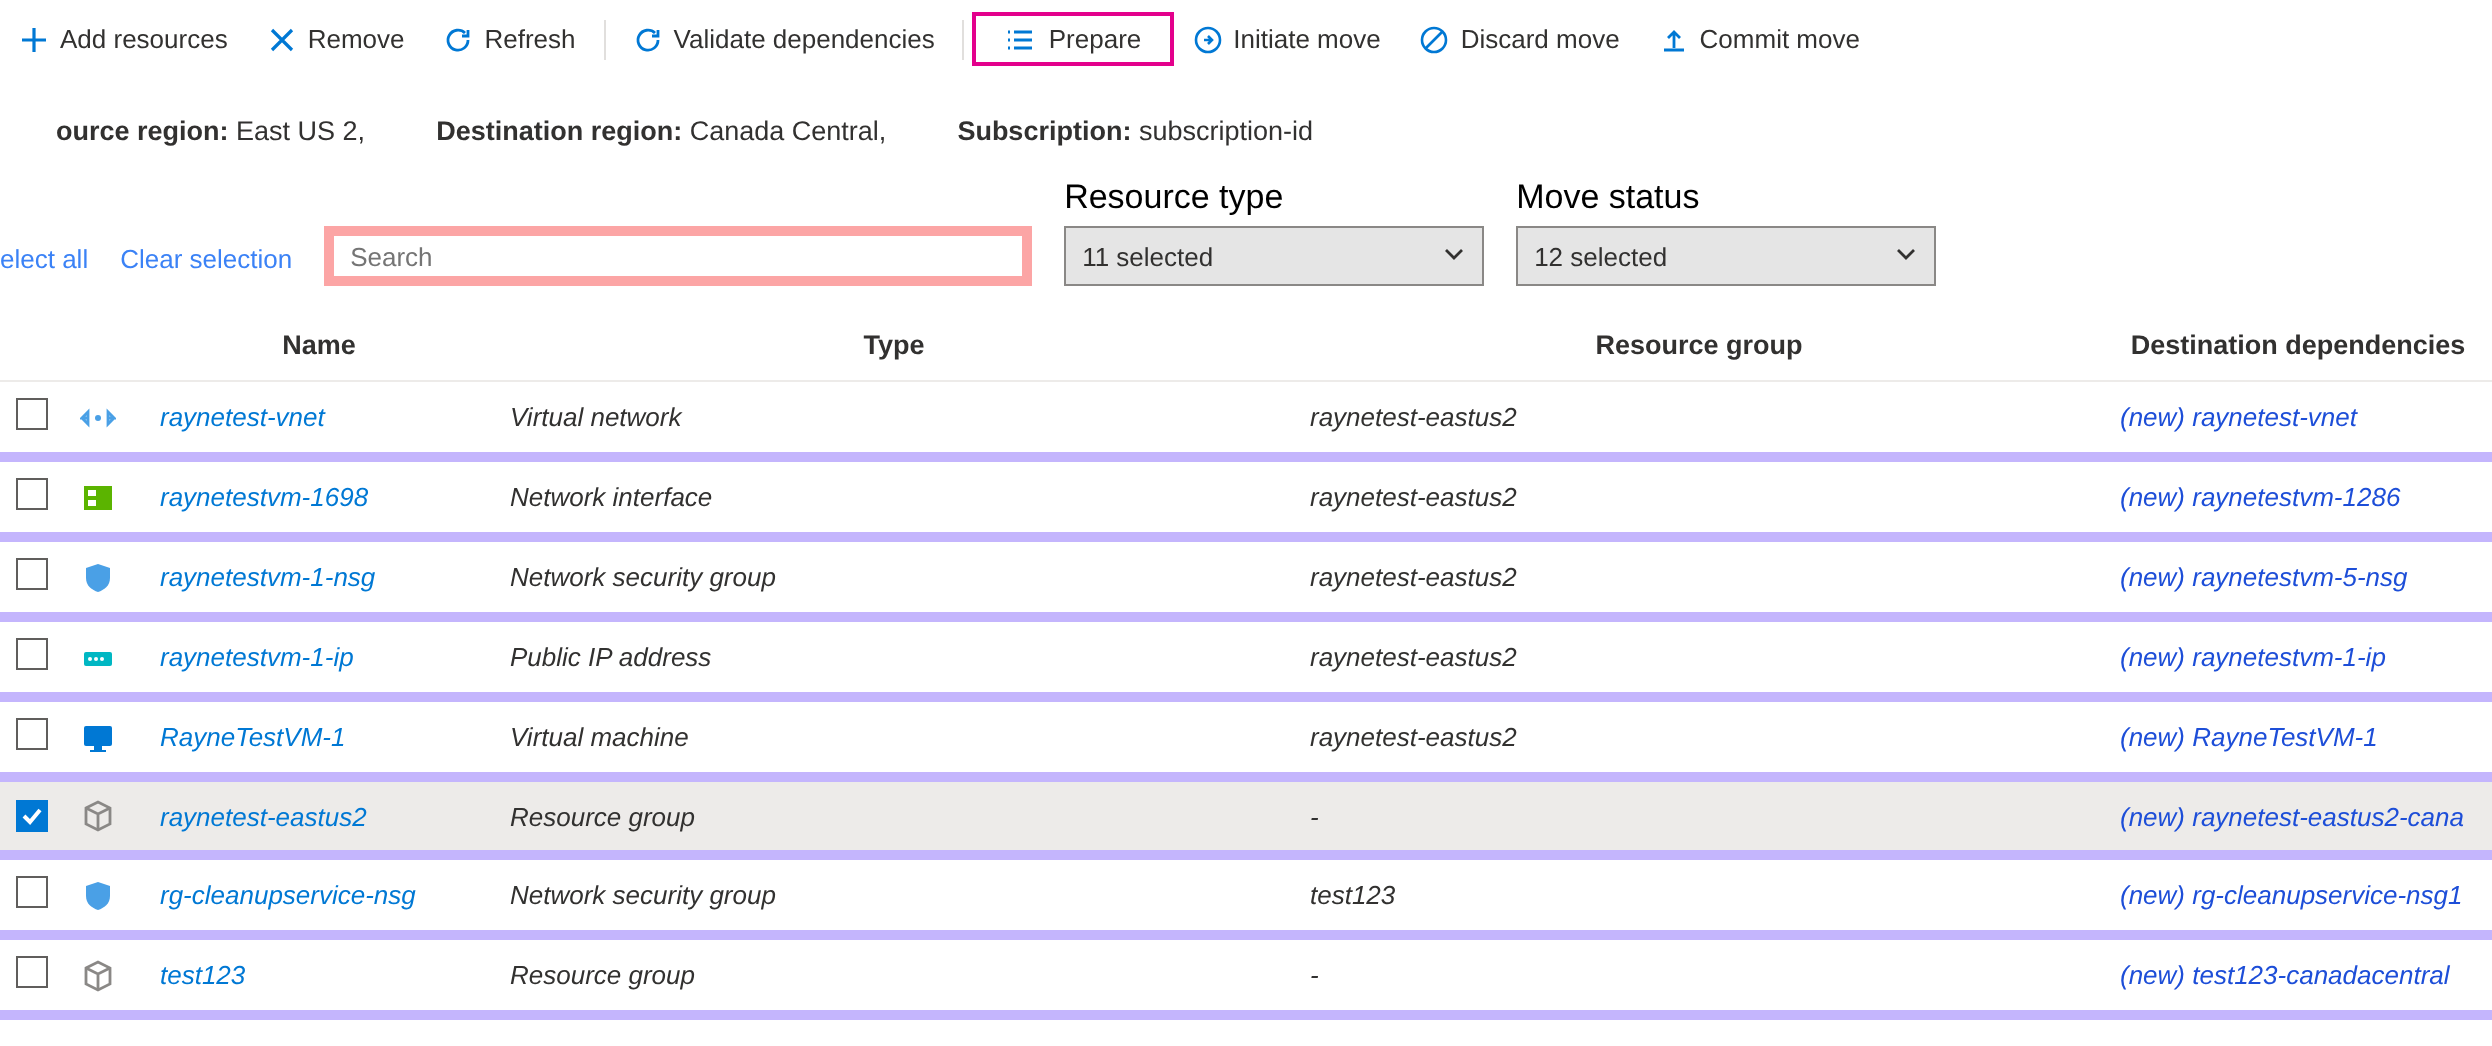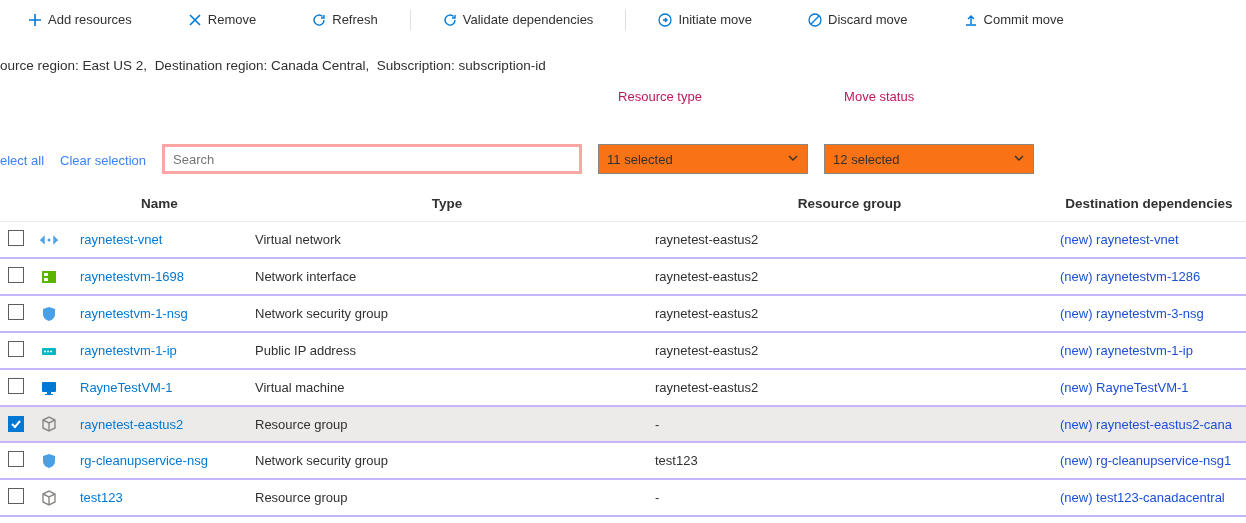--- a/index.html
+++ b/index.html
@@ -16,91 +16,91 @@
     align-items: center;
     padding: 6px 0 6px 0;
     border-bottom: 1px solid #fff;
     gap: 0;
     flex-wrap: nowrap;
   }
   .tbtn {
     display: flex;
     align-items: center;
     gap: 6px;
-    padding: 6px 28px;
+    padding: 6px 10px;
     cursor: pointer;
     color: #323130;
     white-space: nowrap;
   }
   .tbtn .ico { color: #0078d4; display:flex; align-items:center; }
   .tsep {
     width: 1px;
     height: 20px;
     background: #e1dfdd;
     margin: 0 4px;
   }
   .highlighted {
     border: 2px solid #e3008c;
     padding: 4px 14px;
   }
   .info-row {
     padding: 18px 0 10px 0;
     font-size: 13.5px;
   }
-  .info-row b { font-weight: 400; }
+  .info-row b { font-weight: 700; margin-left: 28px; }
   .controls-row {
     display: flex;
     align-items: flex-end;
     gap: 16px;
     padding: 6px 0 8px 0;
   }
   .link {
     color: #3b82f6;
     cursor: pointer;
     padding-bottom: 6px;
   }
   .search-input {
-    width: 420px;
+    width: 354px;
     height: 30px;
-    border: 3px solid #fca5a5;
+    border: 5px solid #fca5a5;
     padding: 0 8px;
     font-size: 13px;
   }
   .filter-block { display:flex; flex-direction:column; gap:4px; }
-  .filter-label { font-size: 13px; color:#be185d;margin-left:20px; }
+  .filter-label { font-size: 17px; color:#000000; }
   .select-box {
     width: 210px;
     height: 30px;
     border: 1px solid #8a8886;
     display:flex;
     align-items:center;
     justify-content:space-between;
     padding: 0 8px;
     cursor:pointer;
-    background:#f97316;
-    margin-top:36px;
+    background:#e5e5e5;
   }
   table {
     width: 100%;
     border-collapse: collapse;
     margin-top: 4px;
   }
   th {
     text-align: center;
     font-weight: 600;
     padding: 10px 8px;
     border-bottom: 1px solid #edebe9;
     font-size: 13.5px;
   }
   td {
     padding: 8px 8px;
-    border-bottom: 2px solid #c4b5fd;
+    border-bottom: 5px solid #c4b5fd;
     white-space: nowrap;
     overflow: hidden;
     text-overflow: ellipsis;
+    font-style: italic;
   }
   tr.selected-row td { background: #edebe9; }
   .cbx {
     width: 16px; height: 16px;
     border: 1px solid #605e5c;
     display:inline-flex; align-items:center; justify-content:center;
     background:#fff;
     cursor:pointer;
   }
   .cbx.checked { background:#0078d4; border-color:#0078d4; color:#fff; }
@@ -150,20 +150,28 @@
   <div class="tsep"></div>
   <div class="tbtn">
     <span class="ico">
         <svg width="14" height="14" viewBox="0 0 14 14">
           <path d="M12 7a5 5 0 1 1-1.5-3.5M12 2v3h-3" stroke="#0078d4" stroke-width="1.4" fill="none"></path>
         </svg>
       </span>
     <span>Validate dependencies</span>
   </div>
   <div class="tsep"></div>
+  <div class="tbtn highlighted">
+    <span class="ico">
+        <svg width="16" height="14" viewBox="0 0 16 14">
+          <path d="M2 3h1M2 7h1M2 11h1 M5 3h9M5 7h9M5 11h9" stroke="#0078d4" stroke-width="1.6"></path>
+        </svg>
+      </span>
+    <span>Prepare</span>
+  </div>
   <div class="tbtn">
     <span class="ico">
         <svg width="14" height="14" viewBox="0 0 14 14">
           <circle cx="7" cy="7" r="6" stroke="#0078d4" fill="none" stroke-width="1.3"></circle>
           <path d="M5 7h4M7 5l2 2-2 2" stroke="#0078d4" fill="none" stroke-width="1.3"></path>
         </svg>
       </span>
     <span>Initiate move</span>
   </div>
   <div class="tbtn">
@@ -268,21 +276,21 @@
       <tr>
         <td><span class="cbx"></span></td>
         <td><span class="res-ico">
             <svg width="18" height="18" viewBox="0 0 18 18">
               <path d="M9 2l6 2v5c0 4-3 6-6 7-3-1-6-3-6-7V4l6-2z" fill="#4aa0e6"></path>
             </svg>
           </span></td>
         <td><span class="res-name">raynetestvm-1-nsg</span></td>
         <td>Network security group</td>
         <td>raynetest-eastus2</td>
-        <td><span class="dest">(new) raynetestvm-3-nsg</span></td>
+        <td><span class="dest">(new) raynetestvm-5-nsg</span></td>
       </tr>
       <tr>
         <td><span class="cbx"></span></td>
         <td><span class="res-ico">
             <svg width="18" height="18" viewBox="0 0 18 18">
               <rect x="2" y="6" width="14" height="7" rx="1" fill="#00b7c3"></rect>
               <circle cx="5" cy="9.5" r="1" fill="#fff"></circle>
               <circle cx="8" cy="9.5" r="1" fill="#fff"></circle>
               <circle cx="11" cy="9.5" r="1" fill="#fff"></circle>
             </svg>

